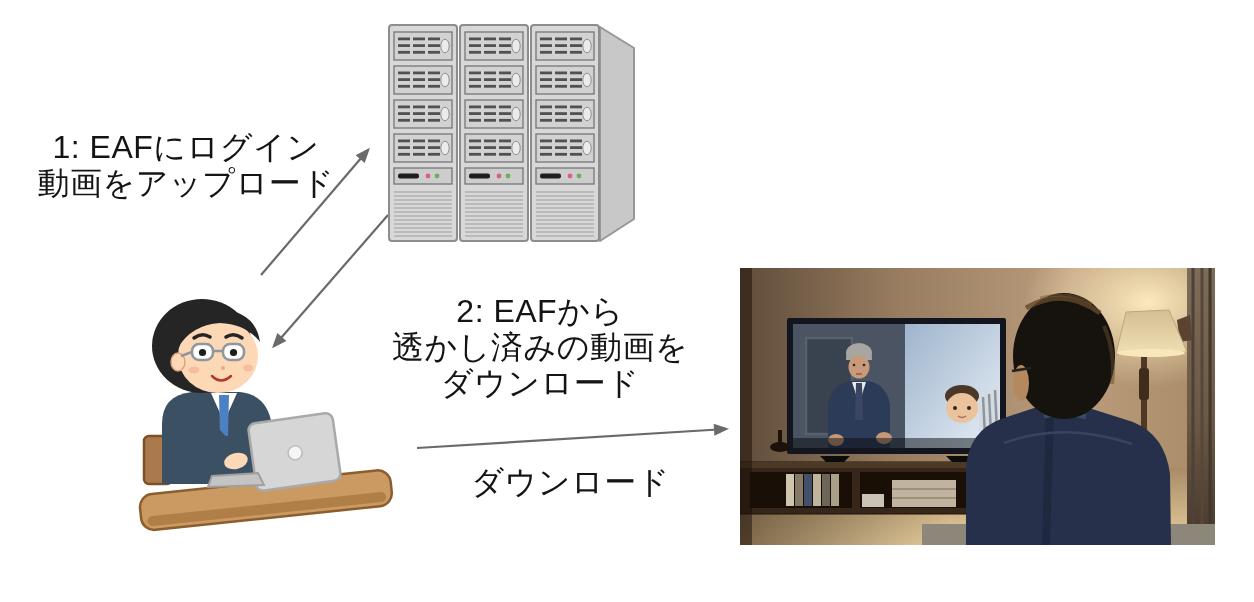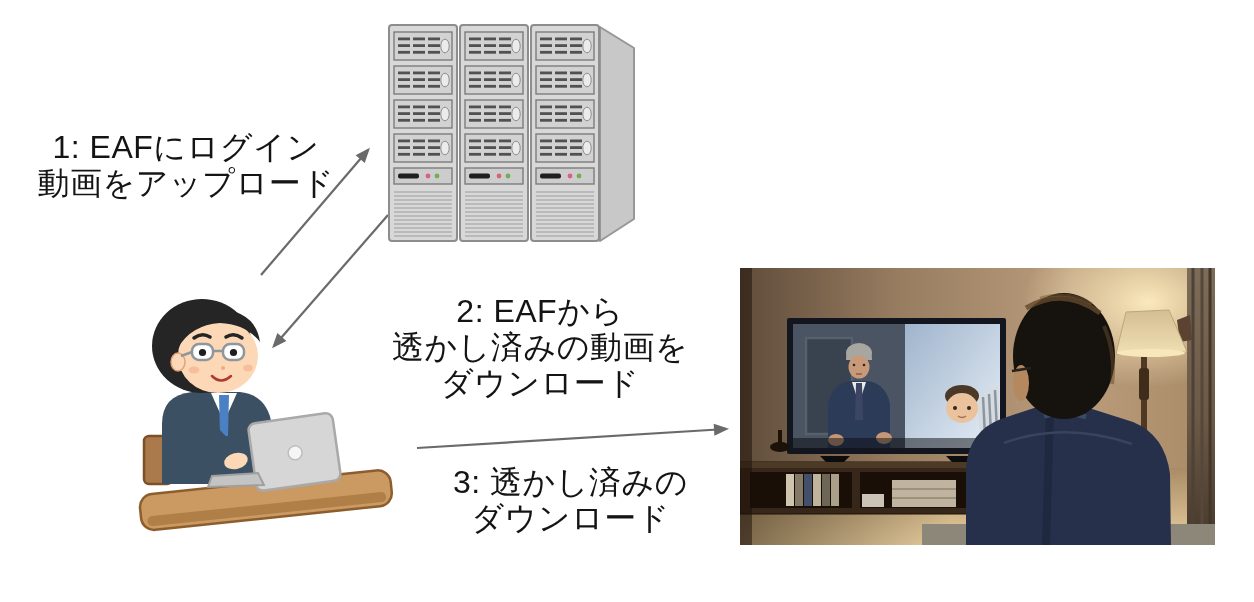--- a/index.html
+++ b/index.html
@@ -271,17 +271,16 @@
     <div>動画をアップロード</div>
   </div>
 
   <div class="label" style="left:392px;top:293px;width:296px;">
     <div>2: EAFから</div>
     <div>透かし済みの動画を</div>
     <div>ダウンロード</div>
   </div>
 
   <div class="label" style="left:428px;top:464px;width:285px;">
-    <div>3: 透かし済みの</div>
     <div>ダウンロード</div>
   </div>
 
 </div>
 
 </body></html>

